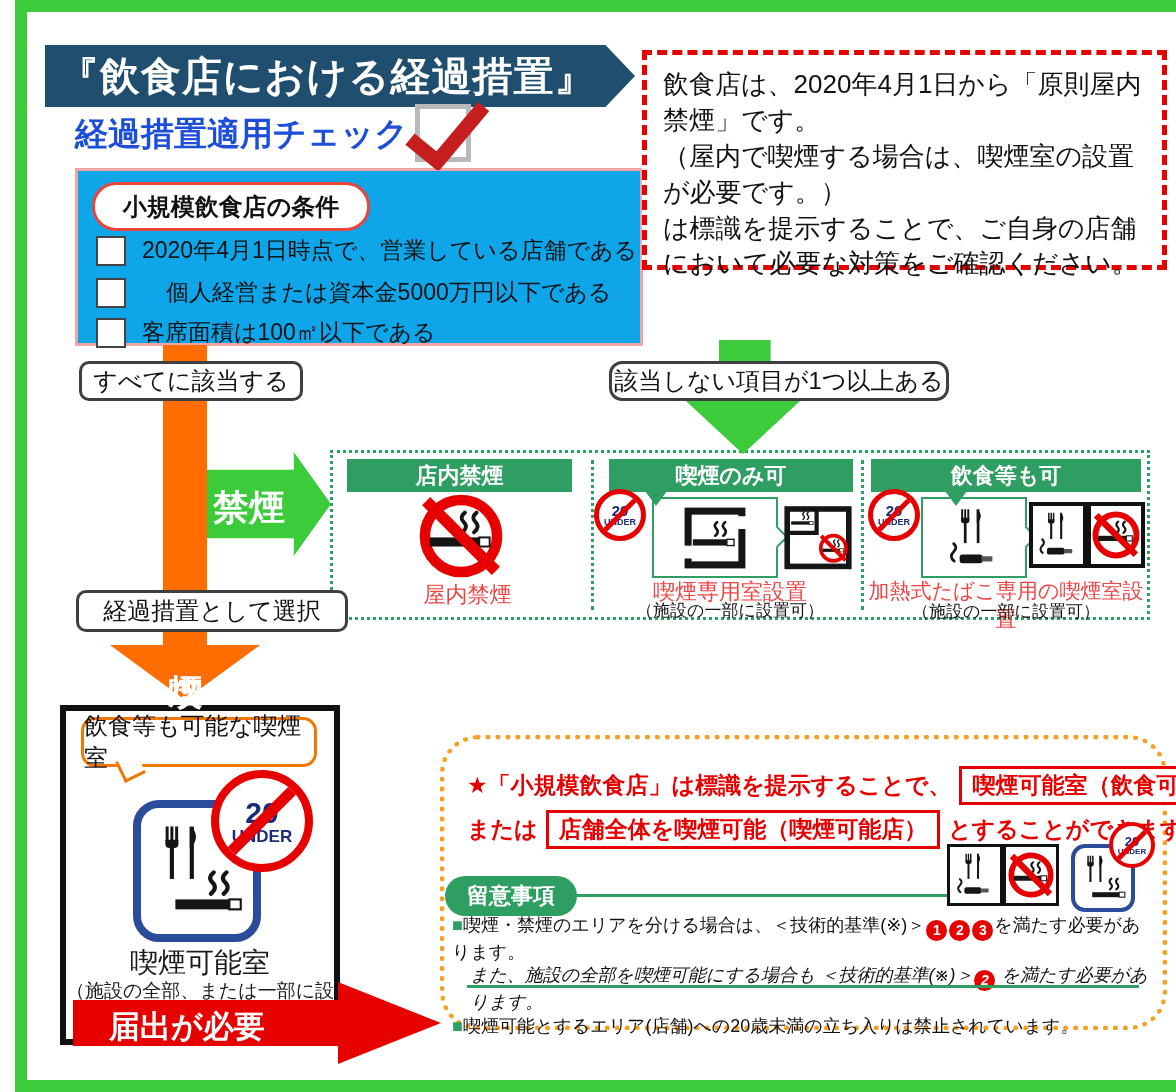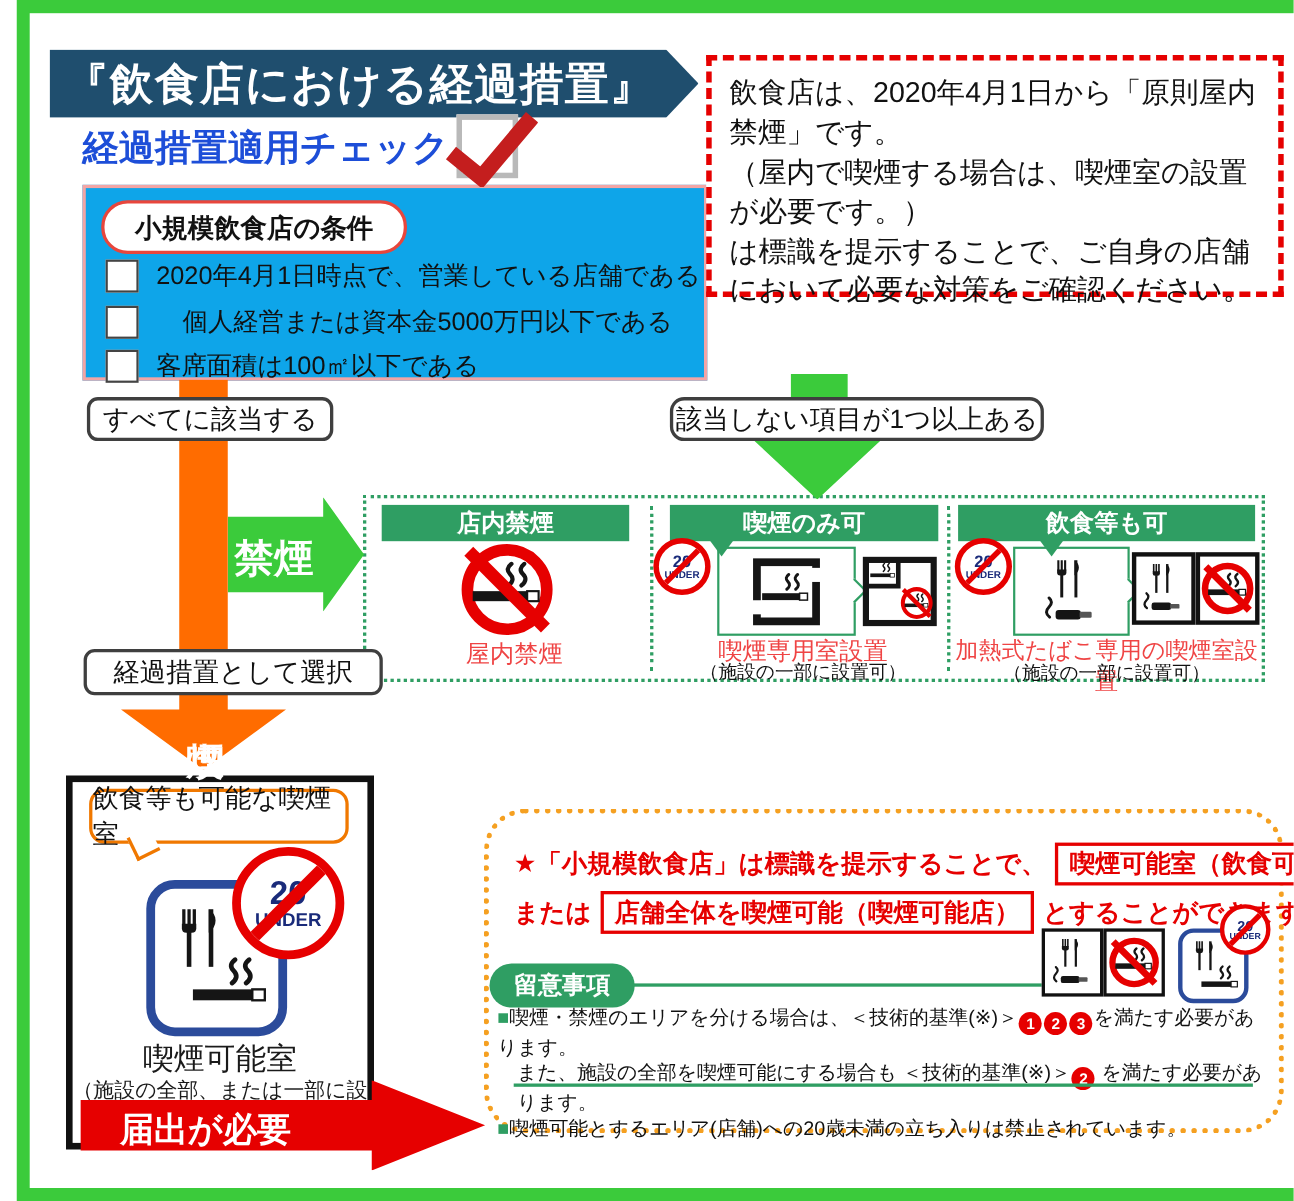--- a/index.html
+++ b/index.html
@@ -317,21 +317,21 @@
   <div class="under20" style="left:1094px;top:822px;width:46px;height:46px;border-width:4px;">
     <span style="font-size:13px;">20</span>
     <span style="font-size:8px;">UNDER</span>
     <div class="u20-bar"></div>
   </div>
 
   <div class="bullets" style="left:437px;top:914px;width:706px;">
     <div>
       <span class="bmark">■</span><span>喫煙・禁煙のエリアを分ける場合は、＜技術的基準(※)＞</span><span class="numbadge">1</span><span class="numbadge">2</span><span class="numbadge">3</span><span>を満たす必要があります。</span>
     </div>
-    <div style="padding-left:18px;">
+    <div style="padding-left:18px;font-style:italic;">
       <span>また、施設の全部を喫煙可能にする場合も ＜技術的基準(※)＞</span><span class="numbadge">2</span><span> を満たす必要があります。</span>
     </div>
     <div>
       <span class="bmark">■</span><span>喫煙可能とするエリア(店舗)への20歳未満の立ち入りは禁止されています。</span>
     </div>
   </div>
   <div class="gline" style="left:452px;top:985px;width:672px;"></div>
 
 </div>
 

